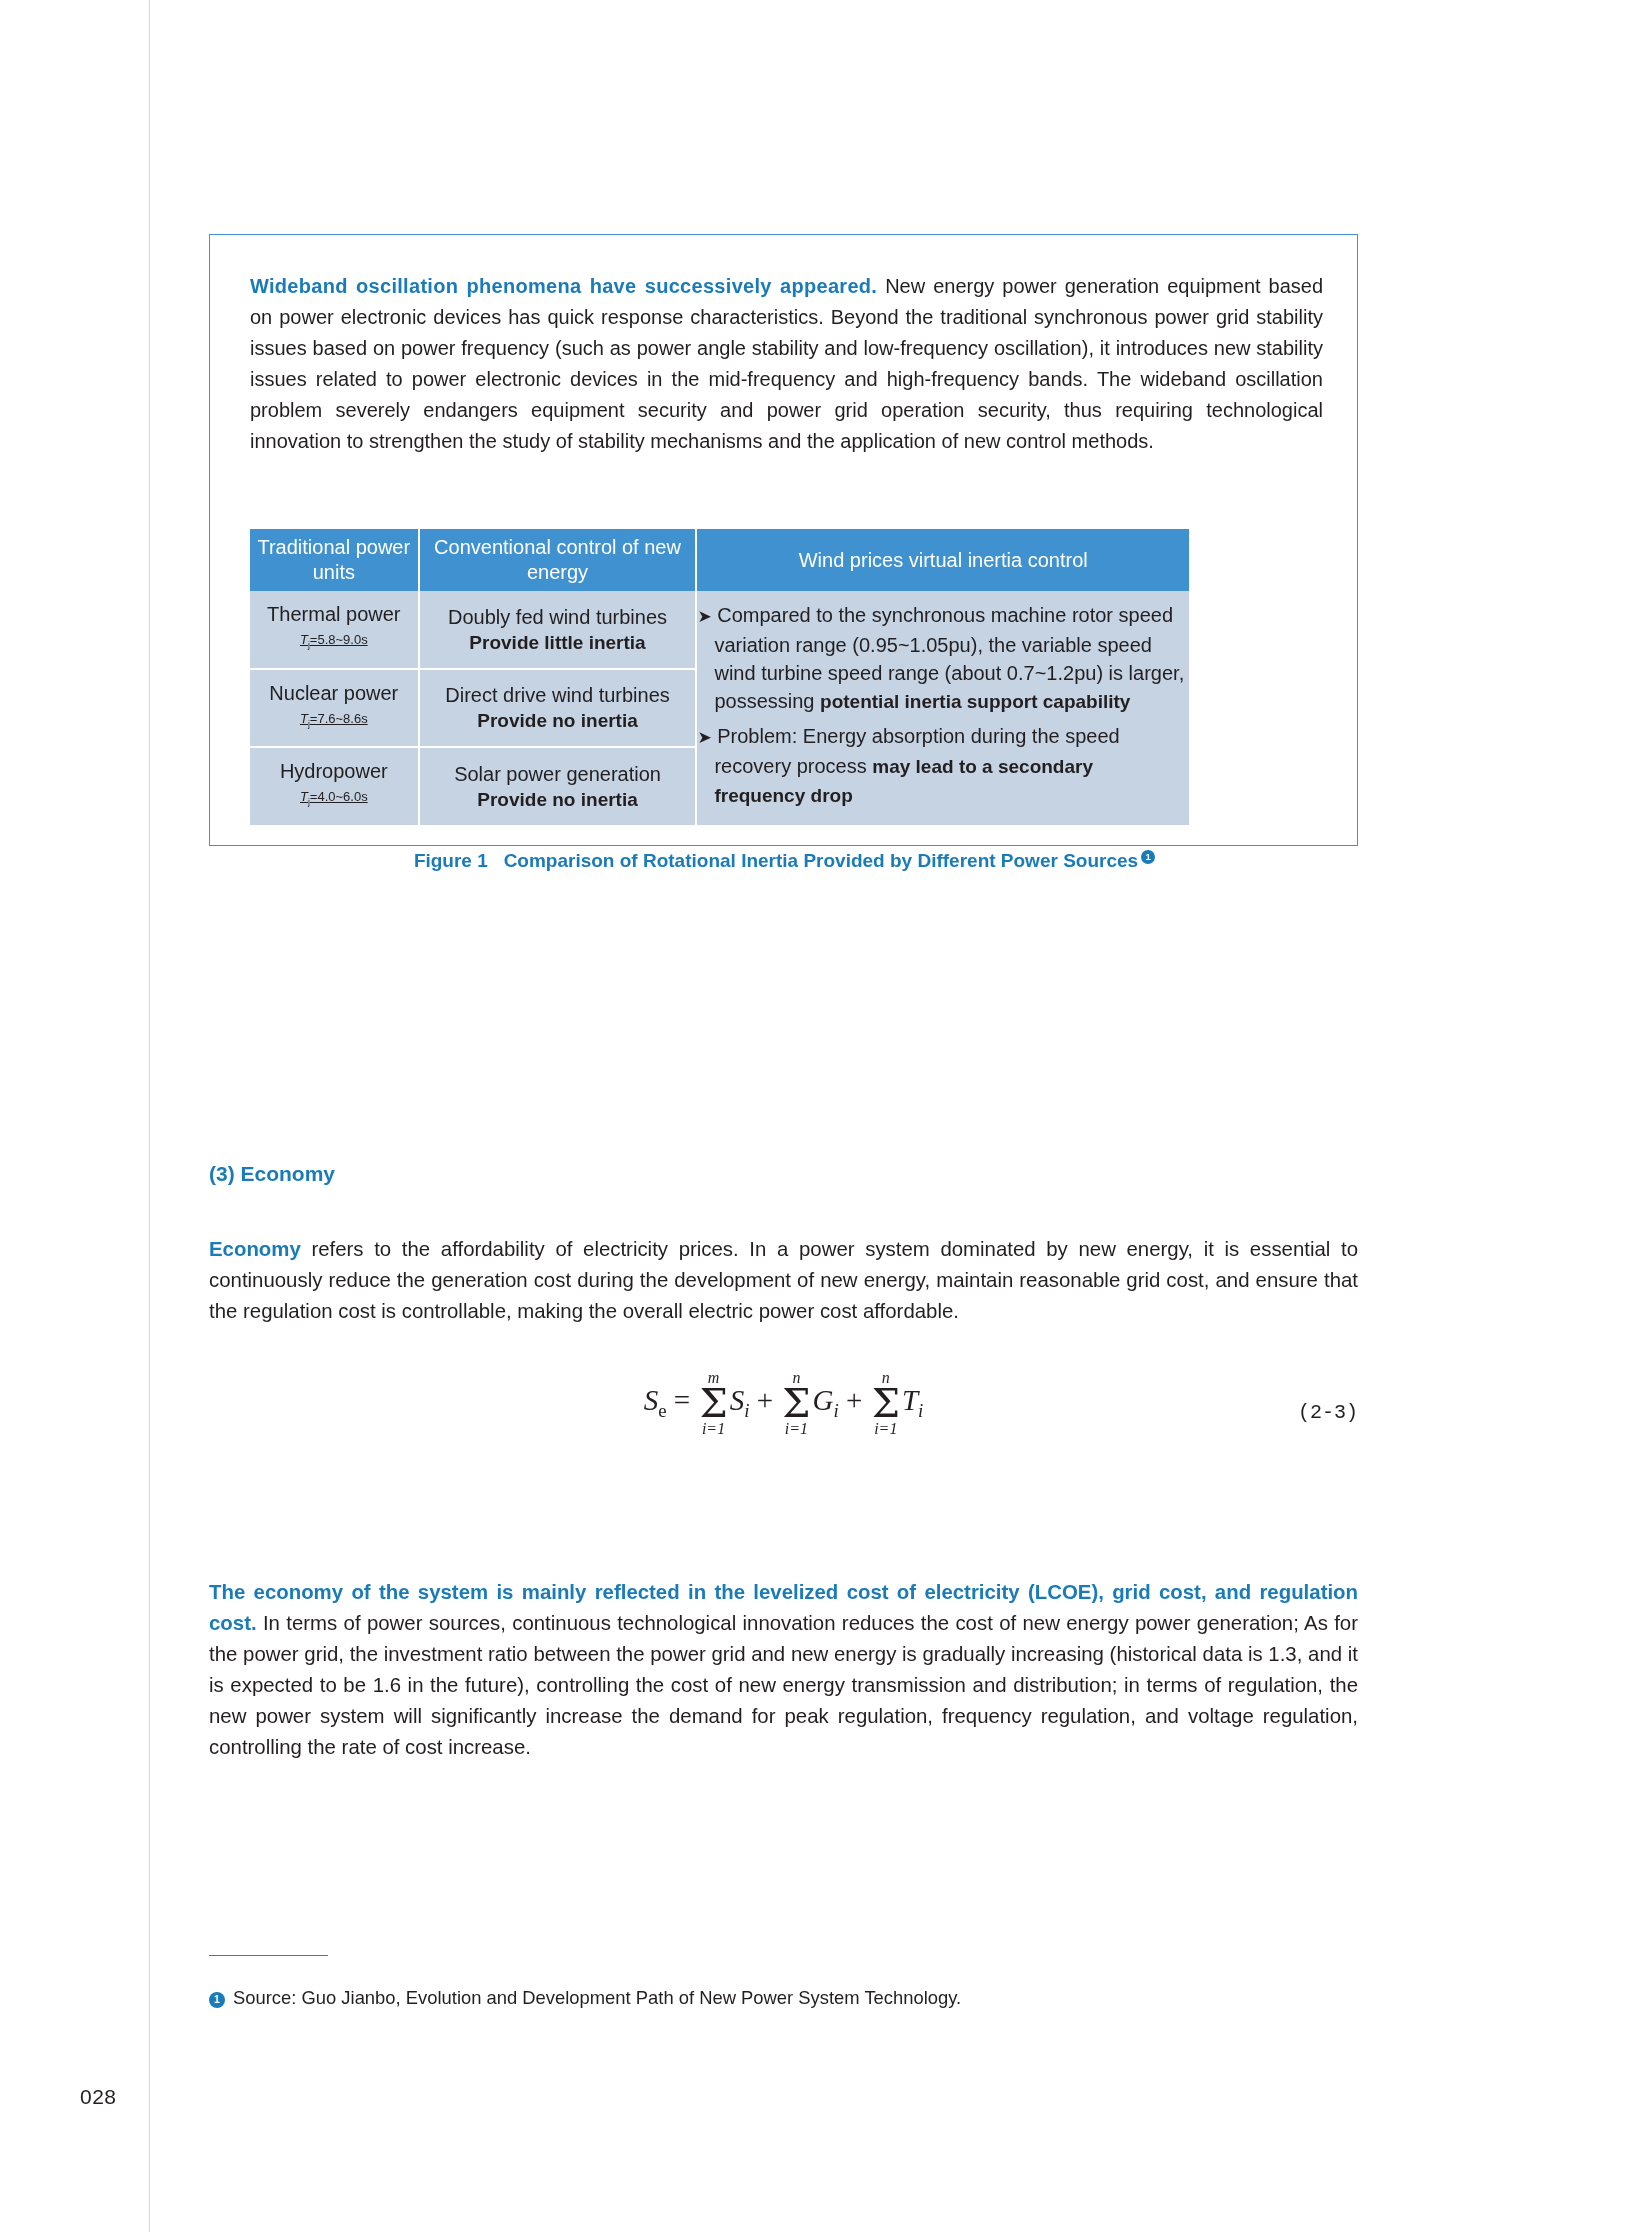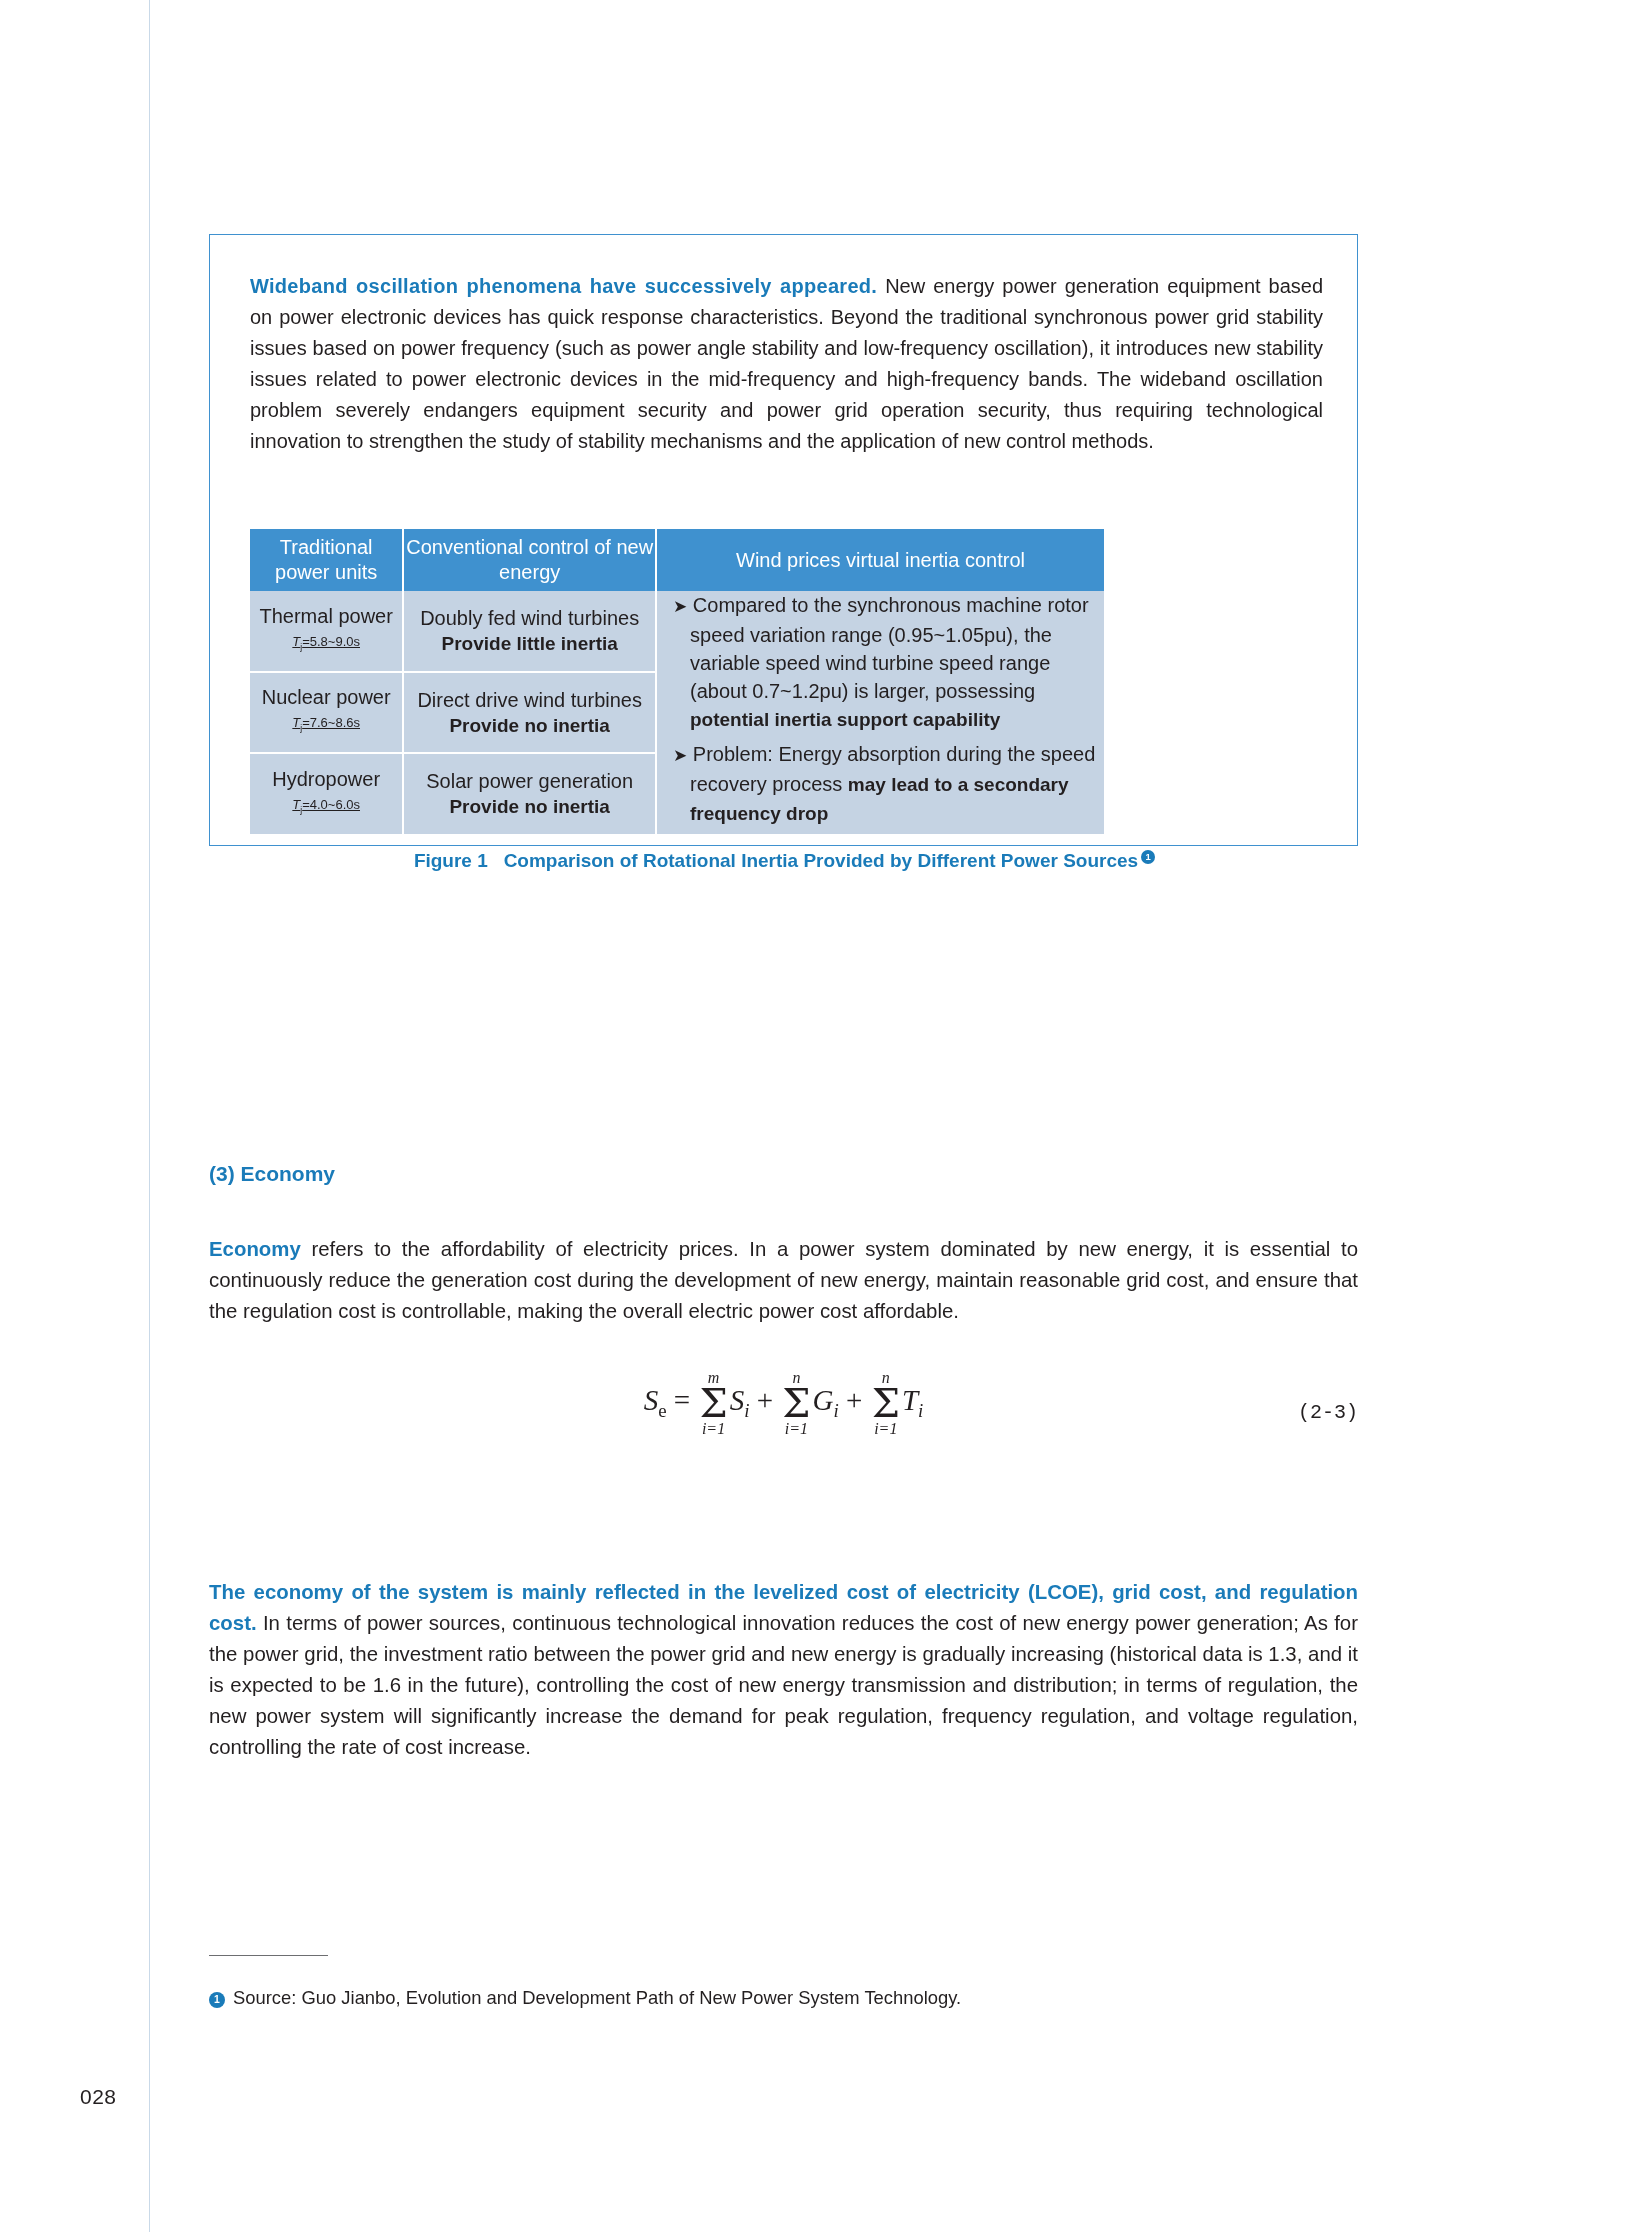--- a/index.html
+++ b/index.html
@@ -67,21 +67,21 @@
     color: #1a7bb9;
     font-weight: bold;
     letter-spacing: 0.3px;
   }
 
   
   .fig-table {
     position: absolute;
     left: 40px;
     top: 294px;
-    width: 854px;
+    width: 939px;
     border-collapse: collapse;
     table-layout: fixed;
   }
   .fig-table td, .fig-table th {
     padding: 0;
     vertical-align: middle;
   }
   .hdr-cell {
     background: #3f91cf;
     color: #ffffff;
@@ -124,21 +124,21 @@
     font-size: 20px;
     line-height: 28px;
     color: #231f20;
     padding: 10px 14px 10px 18px;
     box-sizing: border-box;
     vertical-align: top;
   }
   .side-cell p {
     margin: 0 0 6px 0;
     text-indent: -17px;
-    padding-left: 33px;
+    padding-left: 17px;
   }
   .side-cell .arrow { font-size: 17px; }
   .side-cell .bold { font-weight: bold; font-size: 19px; }
 
   .fig-caption {
     position: absolute;
     left: 0;
     top: 615px;
     width: 1149px;
     text-align: center;

